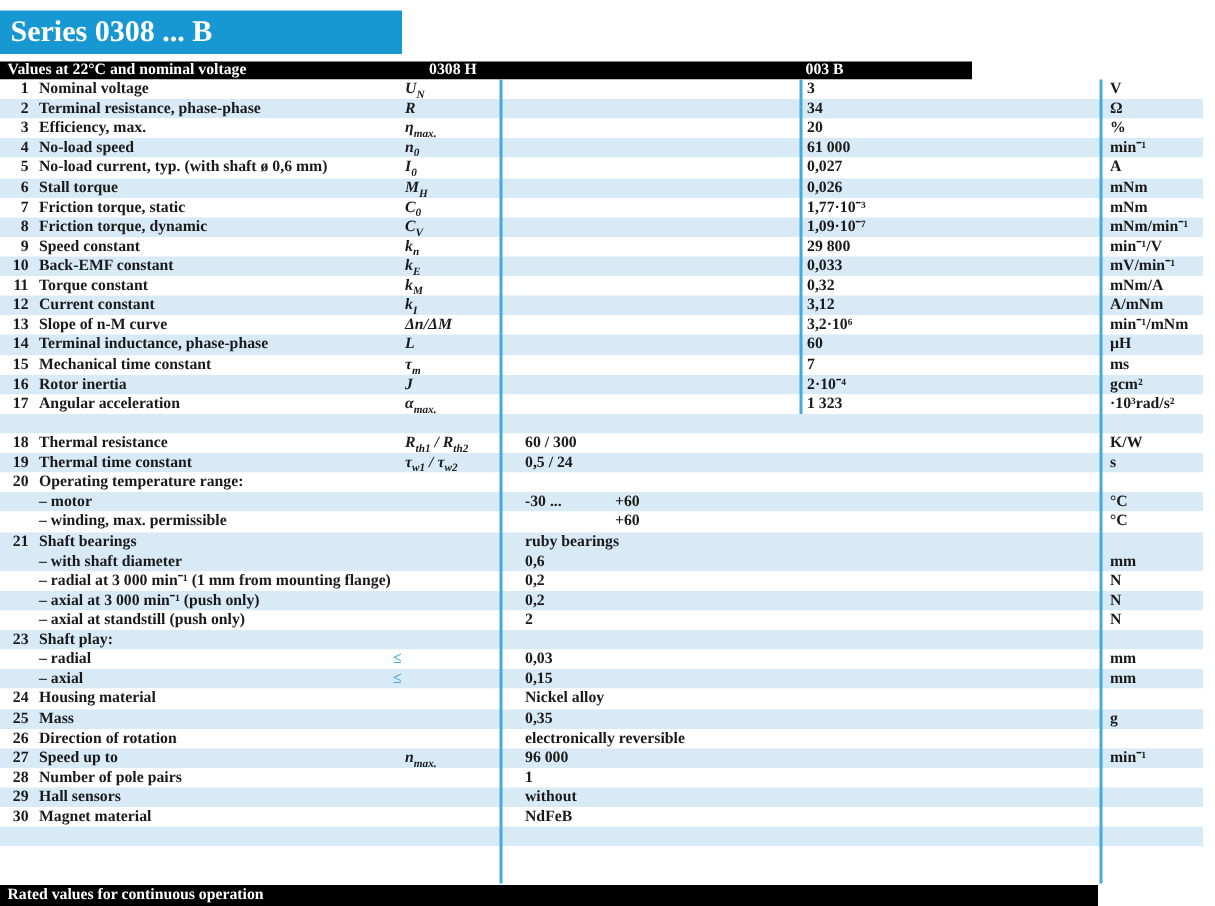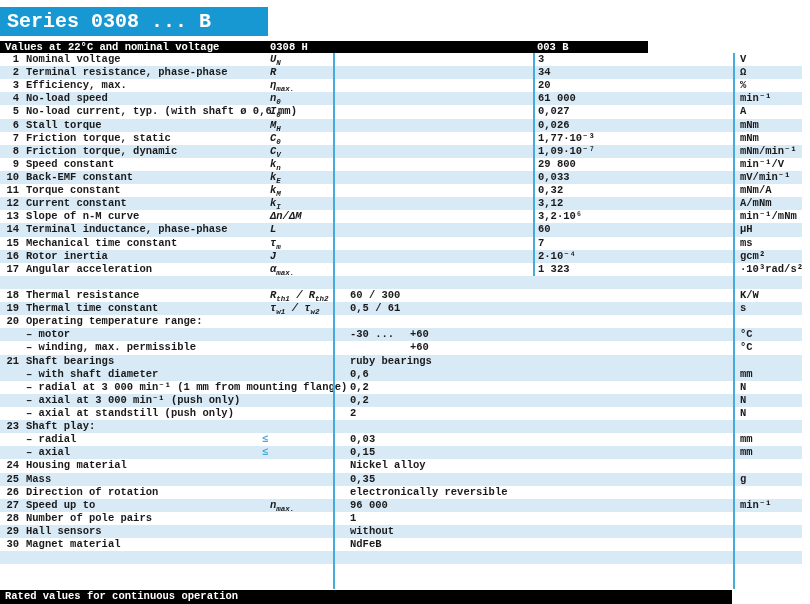--- a/index.html
+++ b/index.html
@@ -5,36 +5,36 @@
   :root{
     --accent:#1898d3;
     --rowalt:#d9eaf7;
     --line:#45abdf;
     --bar:#000000;
     --text:#1a1a1a;
   }
   html,body{margin:0;padding:0;background:#fff;}
   .page{
     position:relative;width:810px;height:604px;background:#fff;overflow:hidden;
-    font-family:Liberation Mono, monospace;
+    font-family:Liberation Serif, serif;
     font-size:10.5px;font-weight:700;color:var(--text);
   }
   .title-bar{
     position:absolute;left:0;top:7px;width:268px;height:29px;
     background:var(--accent);color:#fff;
     font-size:20px;font-weight:700;line-height:29px;padding-left:7px;box-sizing:border-box;
     white-space:nowrap;
   }
   .head-bar{
     position:absolute;left:0;top:41px;width:648px;height:12px;
     background:var(--bar);color:#fff;
   }
   .head-bar span{position:absolute;top:0;line-height:12px;white-space:nowrap;}
   .head-left{left:5px;}
-  .head-col1{left:270px;text-align:center;}
+  .head-col1{left:286px;text-align:center;}
   .head-col2{left:537px;}
   .rows{position:absolute;left:0;top:53px;width:802px;}
   .row{position:relative;height:13.12px;width:802px;background:#fff;}
   .row.alt{background:var(--rowalt);}
   .cell{position:absolute;top:0;line-height:13.3px;white-space:nowrap;}
   .num{left:2px;width:17px;text-align:right;}
   .label{left:26px;}
   .sym{left:270px;font-style:italic;}
   .leq{left:262px;color:var(--line);font-weight:700;}
   .value.far{left:538px;}
@@ -237,21 +237,21 @@
     <span class="cell leq"></span>
     <span class="cell value near">60 / 300</span>
     <span class="cell value2"></span>
     <span class="cell unit">K/W</span>
   </div>
       <div class="row alt">
     <span class="cell num">19</span>
     <span class="cell label">Thermal time constant</span>
     <span class="cell sym"><span>τ</span><sub>w1</sub><span> / τ</span><sub>w2</sub></span>
     <span class="cell leq"></span>
-    <span class="cell value near">0,5 / 61</span>
+    <span class="cell value near">0,5 / 24</span>
     <span class="cell value2"></span>
     <span class="cell unit">s</span>
   </div>
       <div class="row">
     <span class="cell num">20</span>
     <span class="cell label">Operating temperature range:</span>
     <span class="cell sym"></span>
     <span class="cell leq"></span>
     <span class="cell value near"></span>
     <span class="cell value2"></span>

